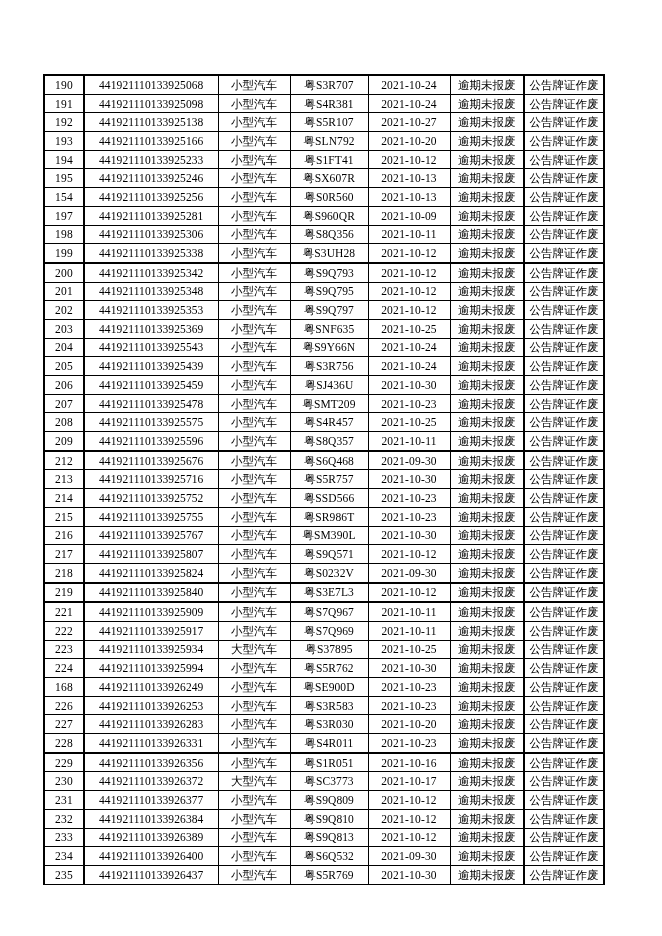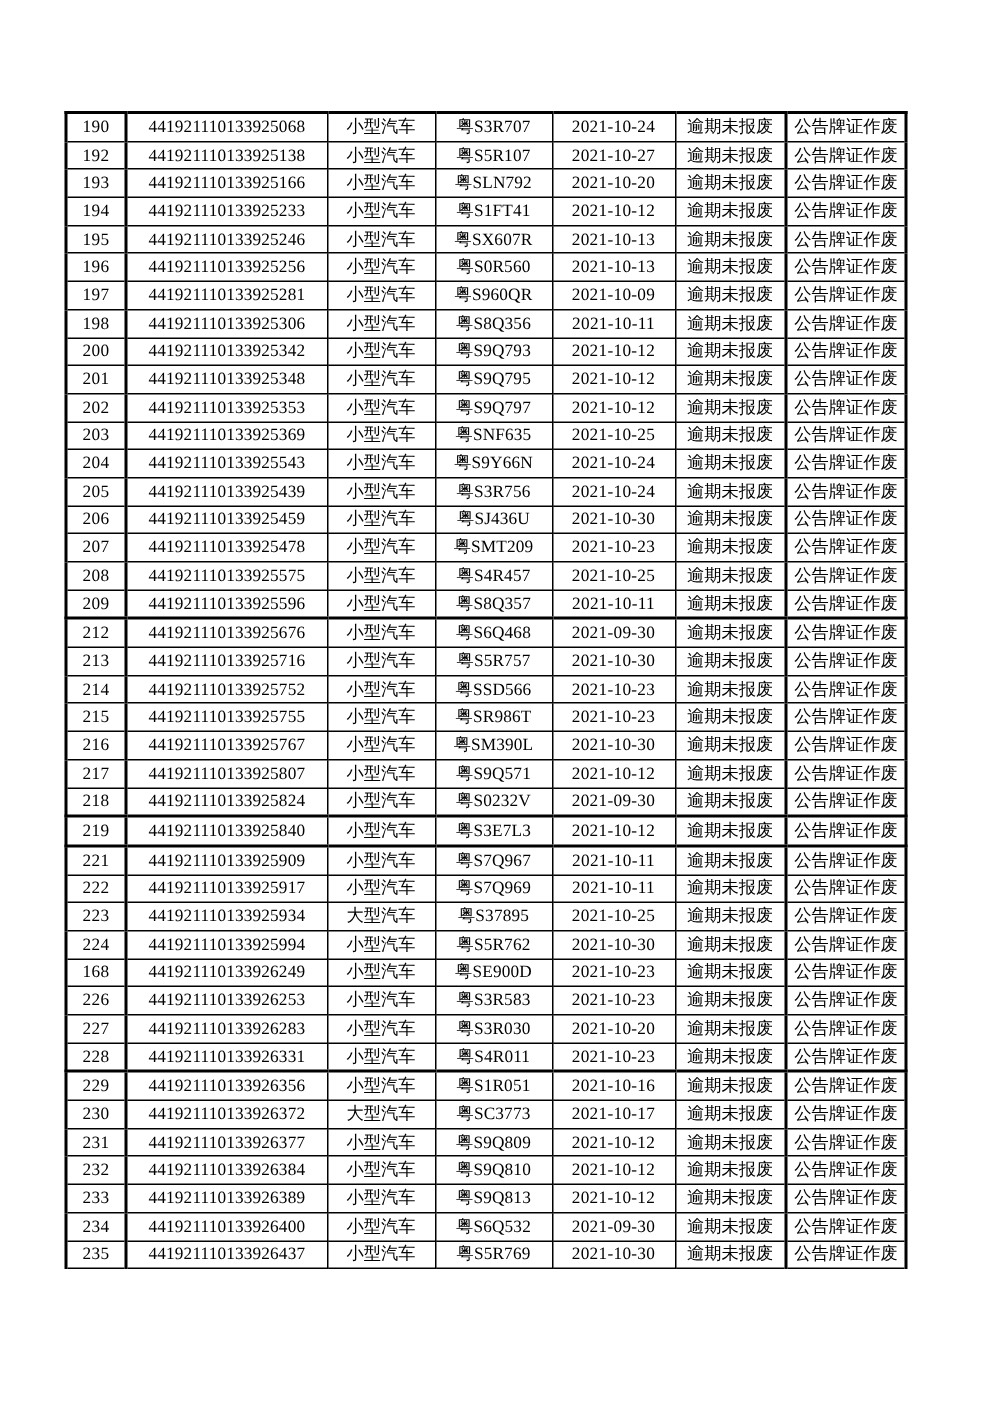--- a/index.html
+++ b/index.html
@@ -90,20 +90,29 @@
           <tr class="first-row">
             <td class="cell-index">190</td>
             <td class="cell-id">441921110133925068</td>
             <td class="cell-type">小型汽车</td>
             <td class="cell-plate">粤S3R707</td>
             <td class="cell-date">2021-10-24</td>
             <td class="cell-status">逾期未报废</td>
             <td class="cell-action">公告牌证作废</td>
           </tr>
           <tr>
+            <td class="cell-index">191</td>
+            <td class="cell-id">441921110133925098</td>
+            <td class="cell-type">小型汽车</td>
+            <td class="cell-plate">粤S4R381</td>
+            <td class="cell-date">2021-10-24</td>
+            <td class="cell-status">逾期未报废</td>
+            <td class="cell-action">公告牌证作废</td>
+          </tr>
+          <tr>
             <td class="cell-index">192</td>
             <td class="cell-id">441921110133925138</td>
             <td class="cell-type">小型汽车</td>
             <td class="cell-plate">粤S5R107</td>
             <td class="cell-date">2021-10-27</td>
             <td class="cell-status">逾期未报废</td>
             <td class="cell-action">公告牌证作废</td>
           </tr>
           <tr>
             <td class="cell-index">193</td>
@@ -126,21 +135,21 @@
           <tr>
             <td class="cell-index">195</td>
             <td class="cell-id">441921110133925246</td>
             <td class="cell-type">小型汽车</td>
             <td class="cell-plate">粤SX607R</td>
             <td class="cell-date">2021-10-13</td>
             <td class="cell-status">逾期未报废</td>
             <td class="cell-action">公告牌证作废</td>
           </tr>
           <tr>
-            <td class="cell-index">196</td>
+            <td class="cell-index">154</td>
             <td class="cell-id">441921110133925256</td>
             <td class="cell-type">小型汽车</td>
             <td class="cell-plate">粤S0R560</td>
             <td class="cell-date">2021-10-13</td>
             <td class="cell-status">逾期未报废</td>
             <td class="cell-action">公告牌证作废</td>
           </tr>
           <tr>
             <td class="cell-index">197</td>
             <td class="cell-id">441921110133925281</td>
@@ -149,20 +158,29 @@
             <td class="cell-date">2021-10-09</td>
             <td class="cell-status">逾期未报废</td>
             <td class="cell-action">公告牌证作废</td>
           </tr>
           <tr>
             <td class="cell-index">198</td>
             <td class="cell-id">441921110133925306</td>
             <td class="cell-type">小型汽车</td>
             <td class="cell-plate">粤S8Q356</td>
             <td class="cell-date">2021-10-11</td>
+            <td class="cell-status">逾期未报废</td>
+            <td class="cell-action">公告牌证作废</td>
+          </tr>
+          <tr class="rule-below">
+            <td class="cell-index">199</td>
+            <td class="cell-id">441921110133925338</td>
+            <td class="cell-type">小型汽车</td>
+            <td class="cell-plate">粤S3UH28</td>
+            <td class="cell-date">2021-10-12</td>
             <td class="cell-status">逾期未报废</td>
             <td class="cell-action">公告牌证作废</td>
           </tr>
           <tr>
             <td class="cell-index">200</td>
             <td class="cell-id">441921110133925342</td>
             <td class="cell-type">小型汽车</td>
             <td class="cell-plate">粤S9Q793</td>
             <td class="cell-date">2021-10-12</td>
             <td class="cell-status">逾期未报废</td>

